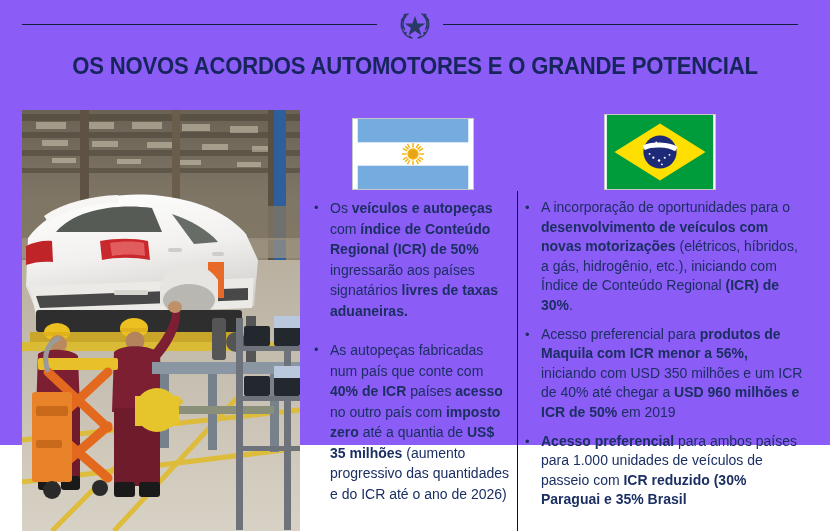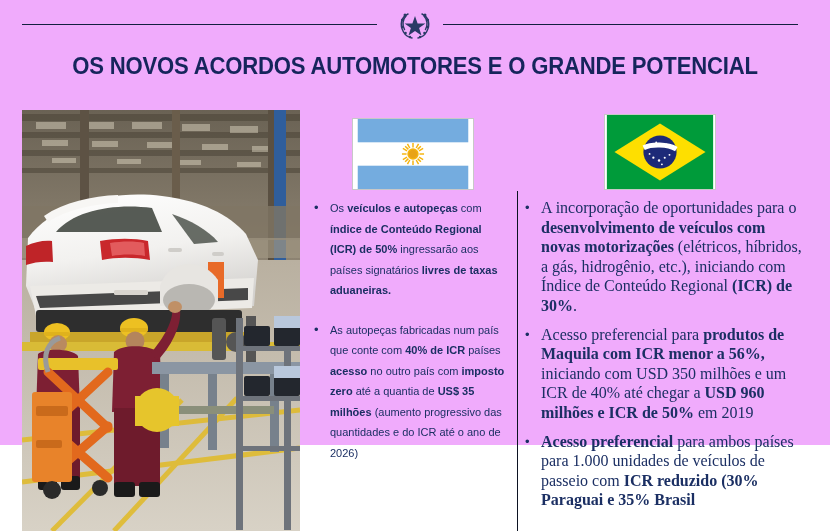--- a/index.html
+++ b/index.html
@@ -9,21 +9,21 @@
     height: 531px;
     background: #ffffff;
     font-family: "Liberation Sans", sans-serif;
     overflow: hidden;
   }
 
   #slide {
     position: relative;
     width: 830px;
     height: 445px;
-    background: #f0abfc;
+    background: #8b5cf6;
   }
 
   
   .top-rule {
     position: absolute;
     top: 24px;
     height: 0;
     border-top: 1.6px solid #12203f;
   }
   .top-rule.left  { left: 22px;  width: 355px; }
@@ -101,26 +101,26 @@
   .bullet-dot {
     flex: 0 0 auto;
     width: 16px;
     font-size: 13px;
     line-height: 20.5px;
     color: #1b2f63;
     text-align: left;
   }
   .bullet-text {
     flex: 1 1 auto;
-    font-size: 11px;
+    font-size: 14px;
     line-height: 20.5px;
     color: #1b2f63;
     font-family: "Liberation Sans", sans-serif;
   }
-  .col-right .bullet-text { font-size: 16px; line-height: 19.6px; font-family: Liberation Serif, serif; }
+  .col-right .bullet-text { font-size: 14px; line-height: 19.6px; }
   .col-right .bullet-dot  { line-height: 19.6px; }
 
   .bullet-text b { font-weight: bold; }
 
   .gap-mid   { height: 19px; }
   .gap-right { height: 9px; }
 </style>
 </head>
 <body>
 

